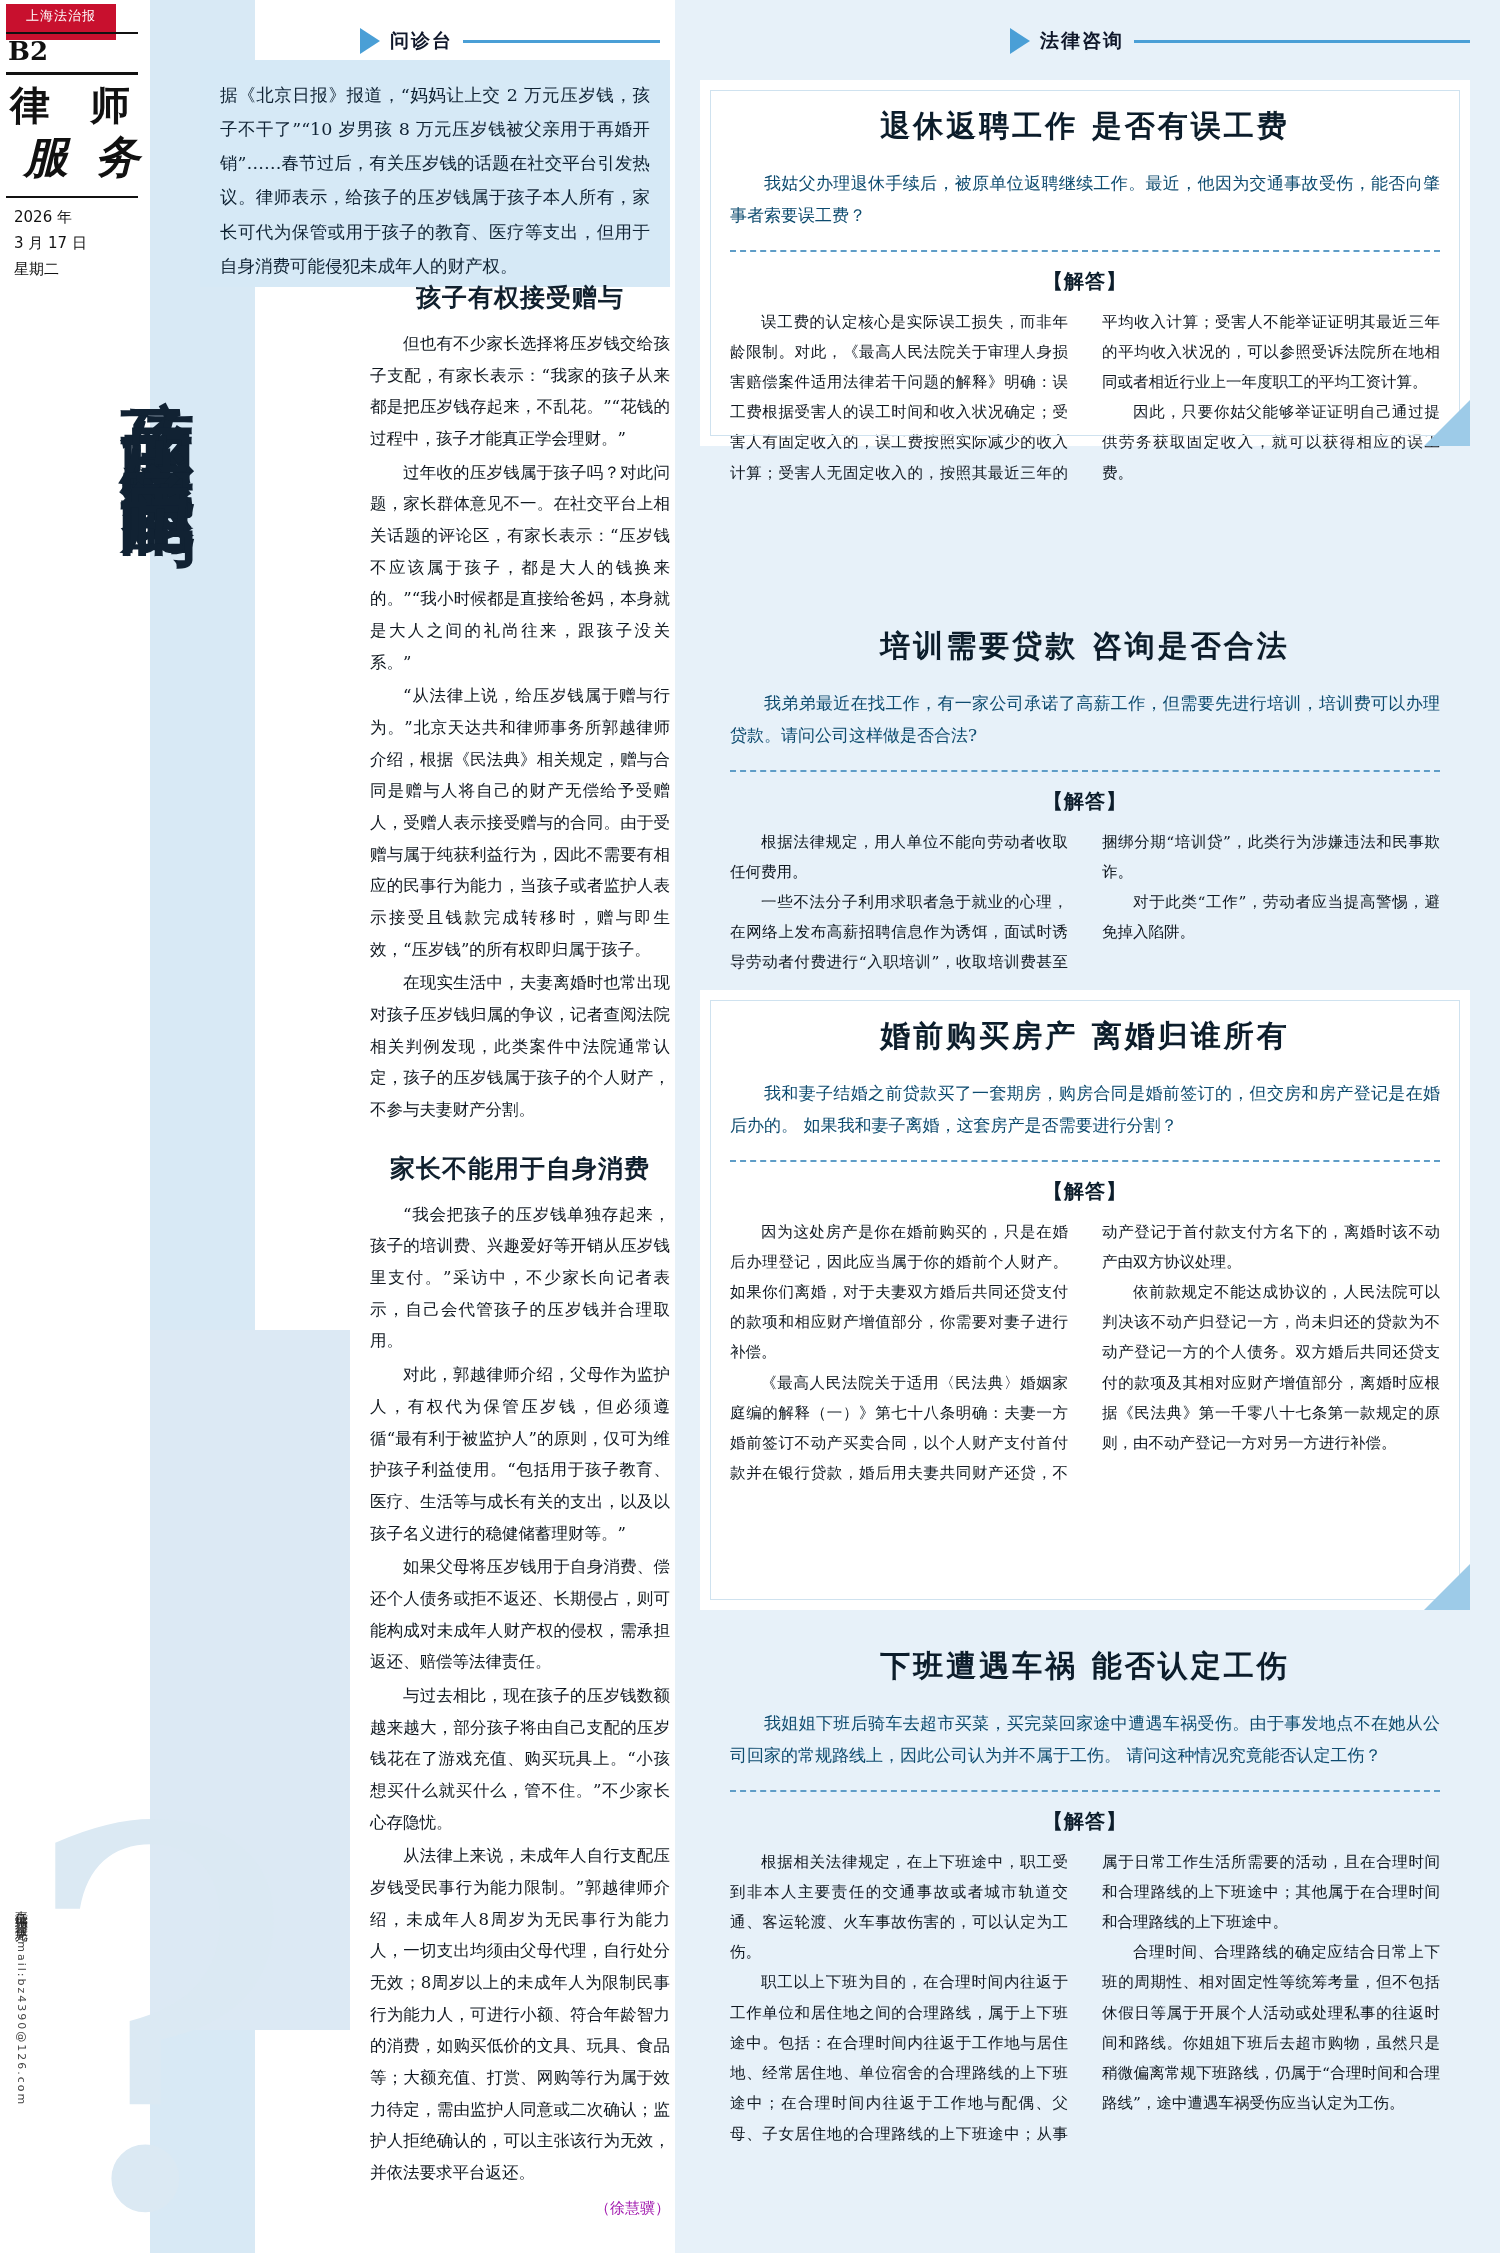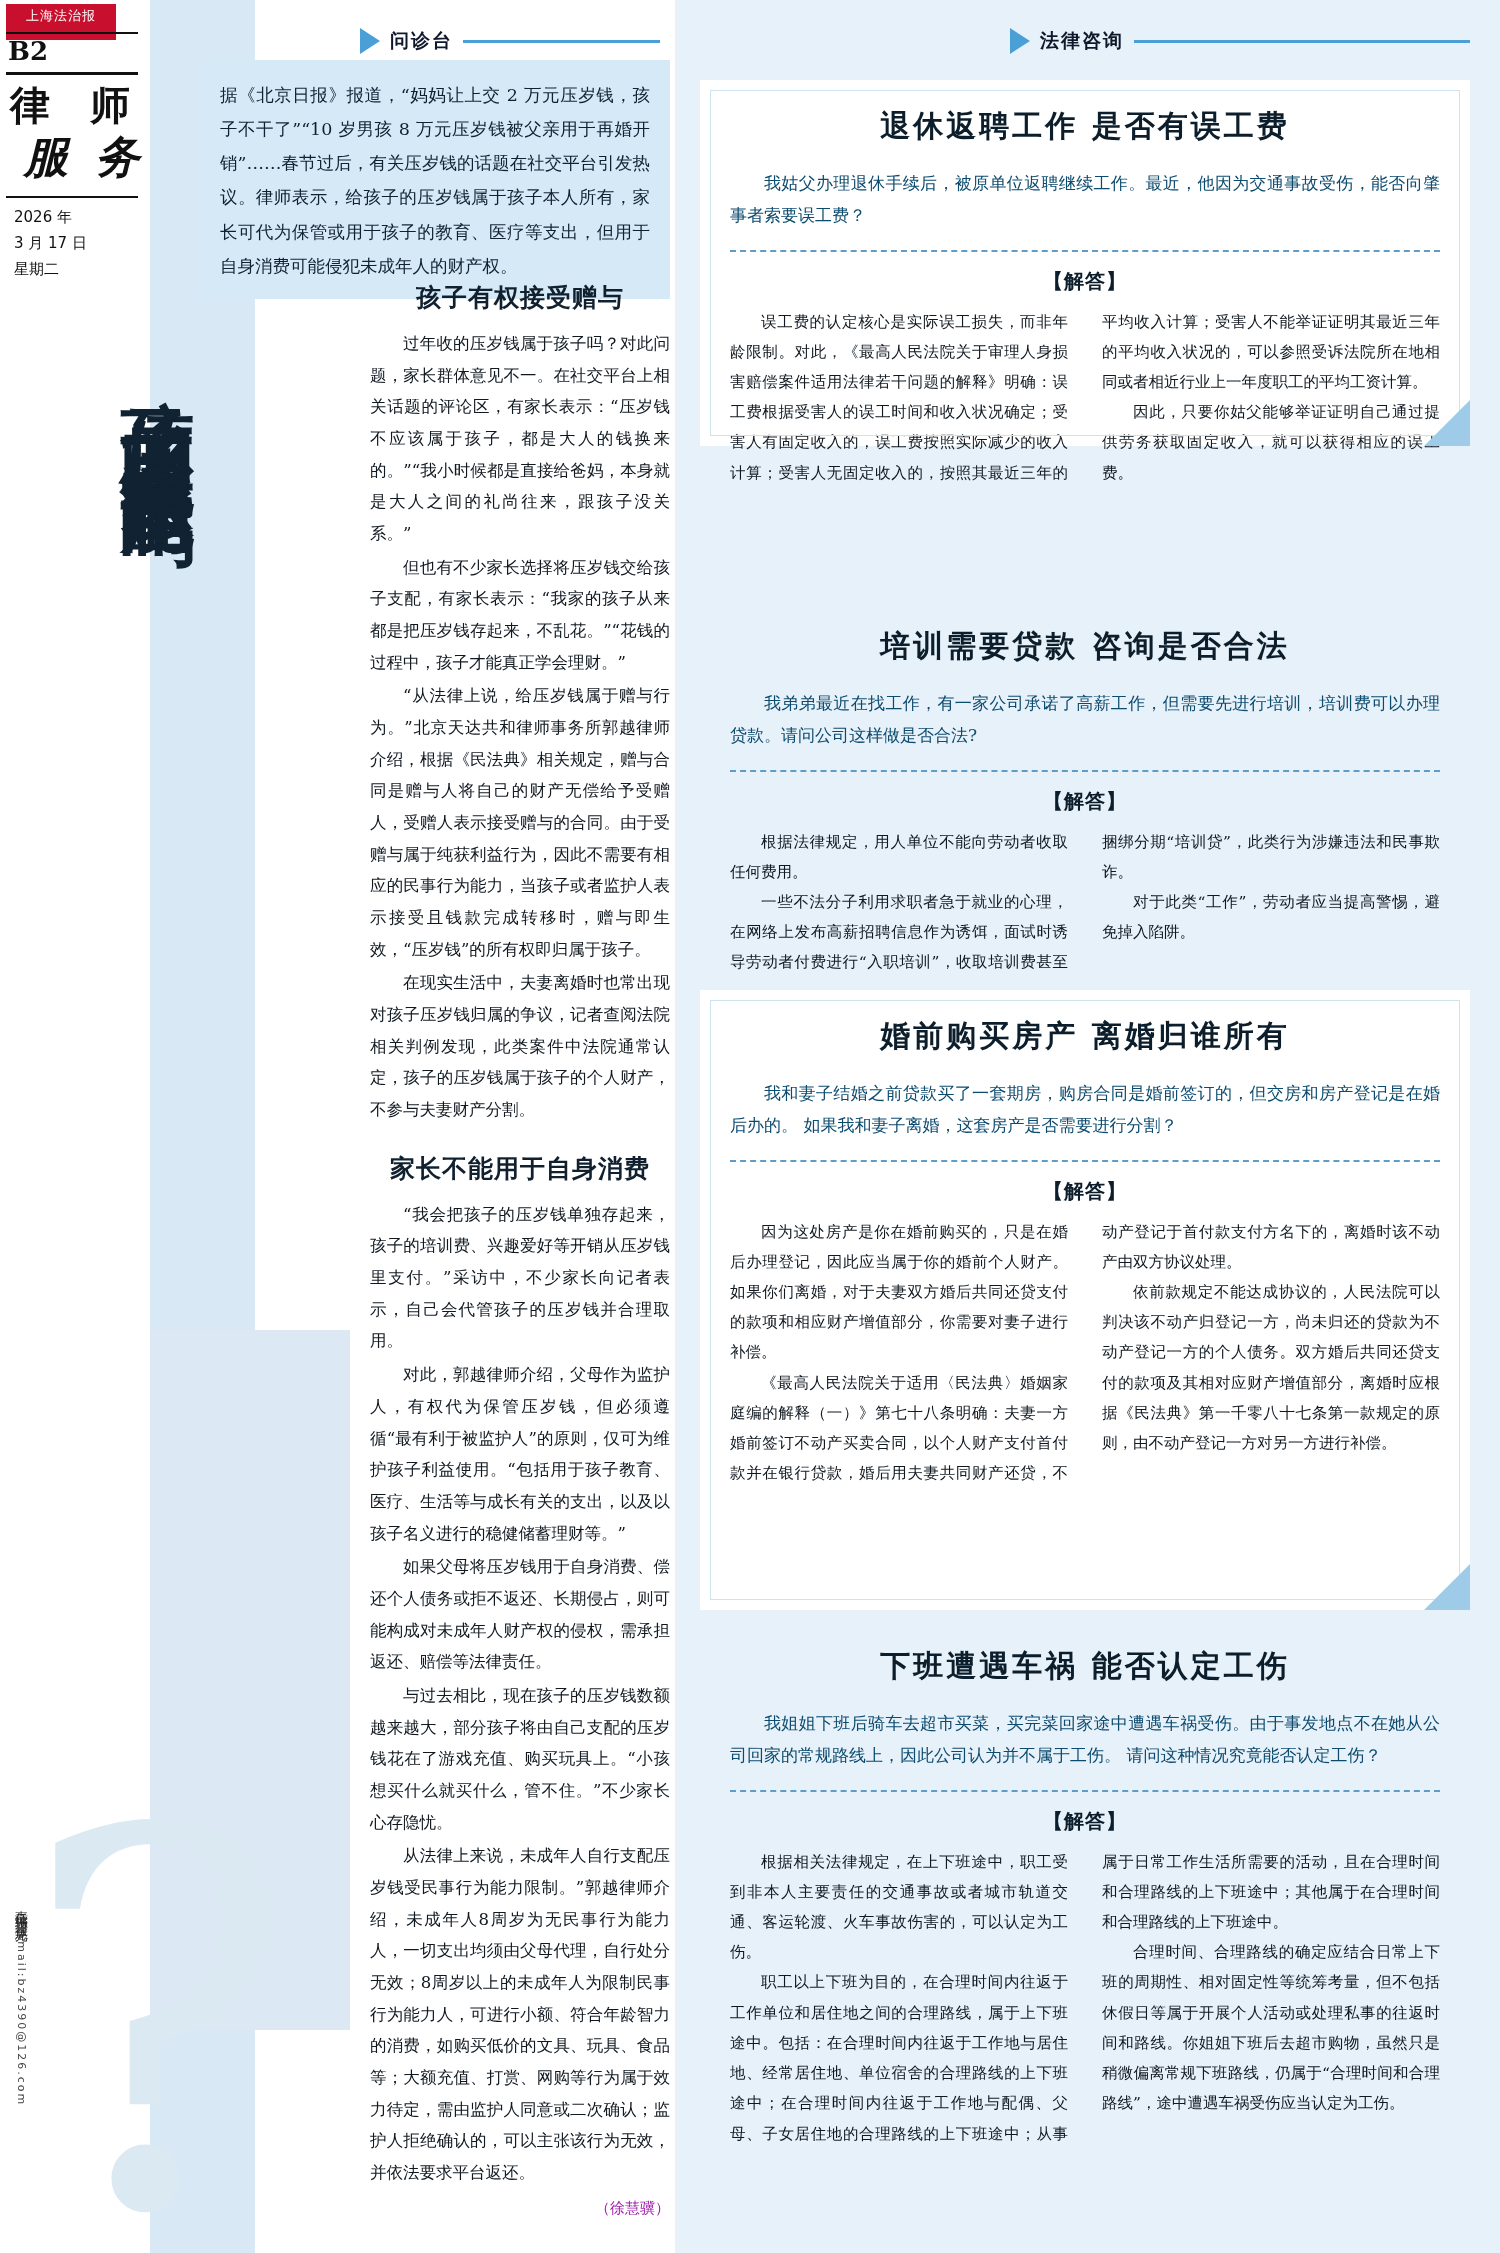--- a/index.html
+++ b/index.html
@@ -41,21 +41,21 @@
           font-family:"DejaVu Serif","Liberation Serif",serif;
           font-size:74px;font-weight:bold;color:#123; letter-spacing:10px;line-height:1.06;}
 
   
   .vcredit{position:absolute;left:12px;top:1900px;writing-mode:vertical-rl;
            font-size:13px;color:#222;letter-spacing:2px;z-index:6;}
   .vcredit .sub{font-size:11px;color:#444;}
 
   
   .col-article{position:absolute;left:200px;top:60px;width:470px;z-index:3;}
-  .lead-box{background:#d6e9f6;padding:18px 20px 16px 20px;width:430px;
+  .lead-box{background:#d6e9f6;padding:18px 20px 4px 20px;width:430px;
             font-size:17.5px;line-height:1.95;color:#0f2233;text-align:justify;
             font-family:"DejaVu Serif","Liberation Serif",serif;}
   .art-h{font-family:"DejaVu Serif","Liberation Serif",serif;font-size:25px;font-weight:bold;
          color:#10202e;text-align:center;margin:26px 0 14px 0;letter-spacing:1px;}
   .art-p{font-family:"DejaVu Serif","Liberation Serif",serif;font-size:16.5px;line-height:1.92;
          color:#101820;text-align:justify;text-indent:2em;margin:0 0 2px 0;}
   .art-sign{font-family:"DejaVu Serif","Liberation Serif",serif;font-size:15px;text-align:right;margin-top:10px;color:#a21caf;}
 
   
   .flag{position:absolute;height:26px;display:flex;align-items:center;z-index:6;}
@@ -120,22 +120,22 @@
     <span>责任编辑 徐慧光</span>
     <span class="sub">E-mail:bz4390@126.com</span>
   </div>
 
   <div class="col-article">
     <div class="lead-box">据《北京日报》报道，“妈妈让上交 2 万元压岁钱，孩子不干了”“10 岁男孩 8 万元压岁钱被父亲用于再婚开销”……春节过后，有关压岁钱的话题在社交平台引发热议。律师表示，给孩子的压岁钱属于孩子本人所有，家长可代为保管或用于孩子的教育、医疗等支出，但用于自身消费可能侵犯未成年人的财产权。</div>
   </div>
 
   <div style="position:absolute;left:370px;top:255px;width:300px;z-index:4;">
     <div class="art-h">孩子有权接受赠与</div>
+    <p class="art-p">但也有不少家长选择将压岁钱交给孩子支配，有家长表示：“我家的孩子从来都是把压岁钱存起来，不乱花。”“花钱的过程中，孩子才能真正学会理财。”</p>
     <p class="art-p">过年收的压岁钱属于孩子吗？对此问题，家长群体意见不一。在社交平台上相关话题的评论区，有家长表示：“压岁钱不应该属于孩子，都是大人的钱换来的。”“我小时候都是直接给爸妈，本身就是大人之间的礼尚往来，跟孩子没关系。”</p>
-    <p class="art-p">但也有不少家长选择将压岁钱交给孩子支配，有家长表示：“我家的孩子从来都是把压岁钱存起来，不乱花。”“花钱的过程中，孩子才能真正学会理财。”</p>
     <p class="art-p">“从法律上说，给压岁钱属于赠与行为。”北京天达共和律师事务所郭越律师介绍，根据《民法典》相关规定，赠与合同是赠与人将自己的财产无偿给予受赠人，受赠人表示接受赠与的合同。由于受赠与属于纯获利益行为，因此不需要有相应的民事行为能力，当孩子或者监护人表示接受且钱款完成转移时，赠与即生效，“压岁钱”的所有权即归属于孩子。</p>
     <p class="art-p">在现实生活中，夫妻离婚时也常出现对孩子压岁钱归属的争议，记者查阅法院相关判例发现，此类案件中法院通常认定，孩子的压岁钱属于孩子的个人财产，不参与夫妻财产分割。</p>
 
     <div class="art-h">家长不能用于自身消费</div>
     <p class="art-p">“我会把孩子的压岁钱单独存起来，孩子的培训费、兴趣爱好等开销从压岁钱里支付。”采访中，不少家长向记者表示，自己会代管孩子的压岁钱并合理取用。</p>
     <p class="art-p">对此，郭越律师介绍，父母作为监护人，有权代为保管压岁钱，但必须遵循“最有利于被监护人”的原则，仅可为维护孩子利益使用。“包括用于孩子教育、医疗、生活等与成长有关的支出，以及以孩子名义进行的稳健储蓄理财等。”</p>
     <p class="art-p">如果父母将压岁钱用于自身消费、偿还个人债务或拒不返还、长期侵占，则可能构成对未成年人财产权的侵权，需承担返还、赔偿等法律责任。</p>
     <p class="art-p">与过去相比，现在孩子的压岁钱数额越来越大，部分孩子将由自己支配的压岁钱花在了游戏充值、购买玩具上。“小孩想买什么就买什么，管不住。”不少家长心存隐忧。</p>
     <p class="art-p">从法律上来说，未成年人自行支配压岁钱受民事行为能力限制。”郭越律师介绍，未成年人8周岁为无民事行为能力人，一切支出均须由父母代理，自行处分无效；8周岁以上的未成年人为限制民事行为能力人，可进行小额、符合年龄智力的消费，如购买低价的文具、玩具、食品等；大额充值、打赏、网购等行为属于效力待定，需由监护人同意或二次确认；监护人拒绝确认的，可以主张该行为无效，并依法要求平台返还。</p>
     <div class="art-sign">（徐慧骥）</div>

